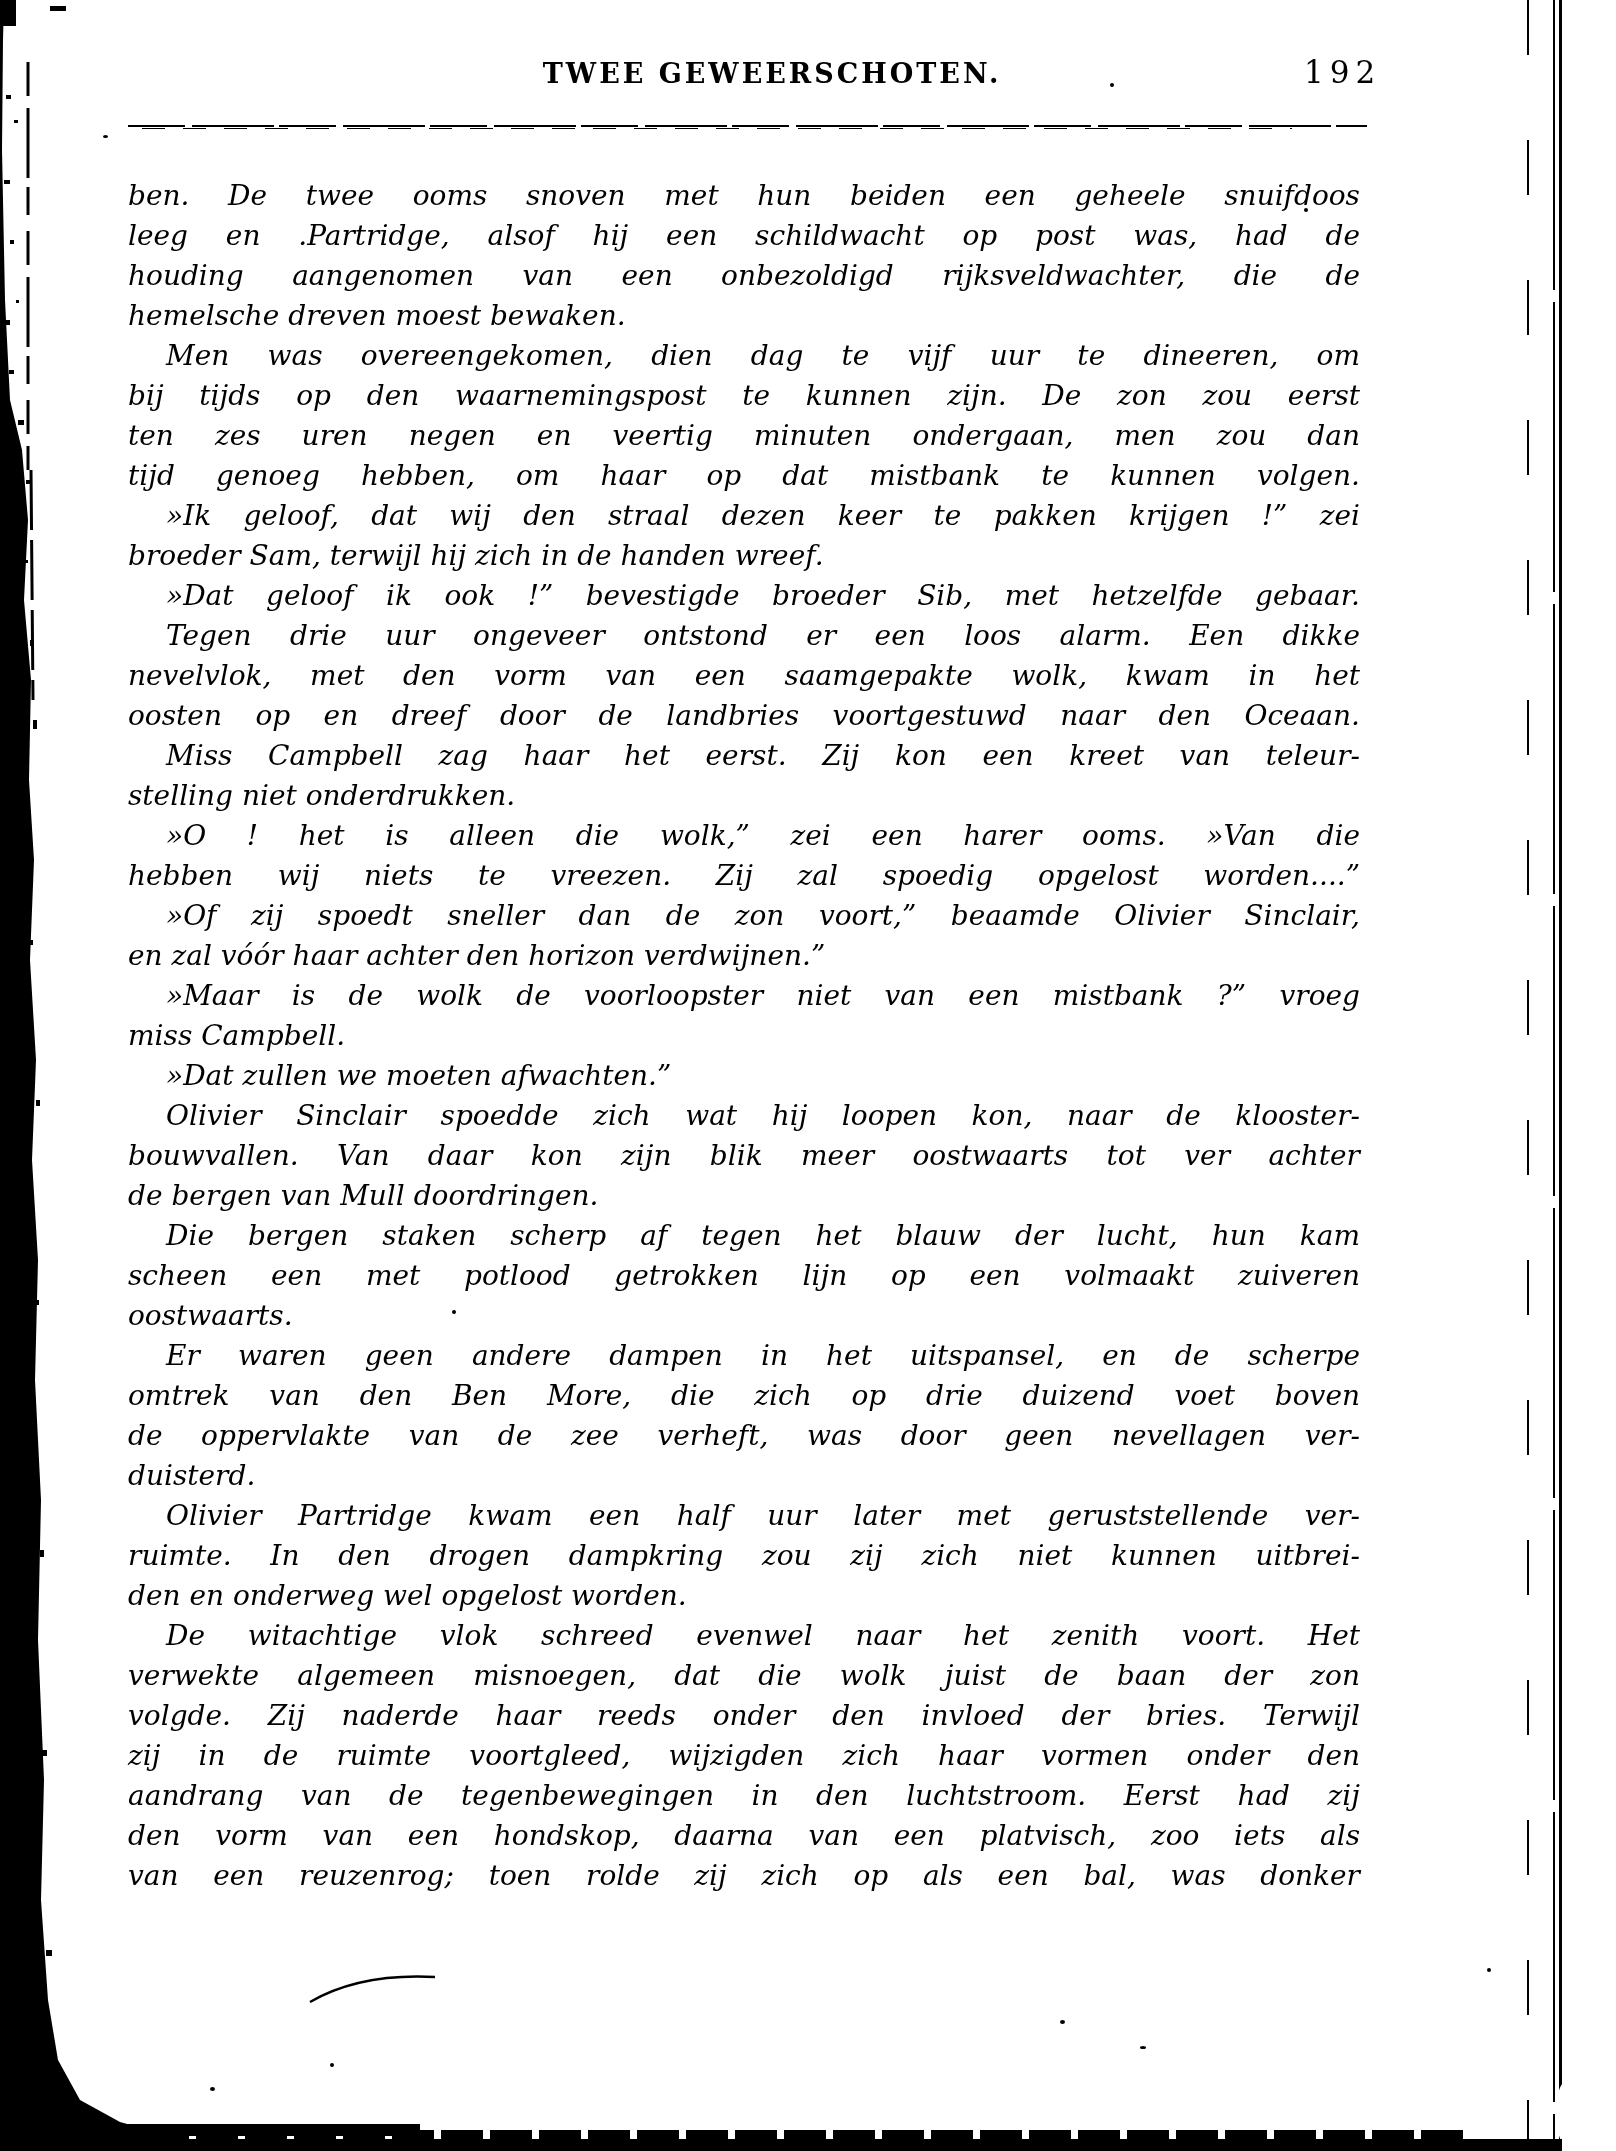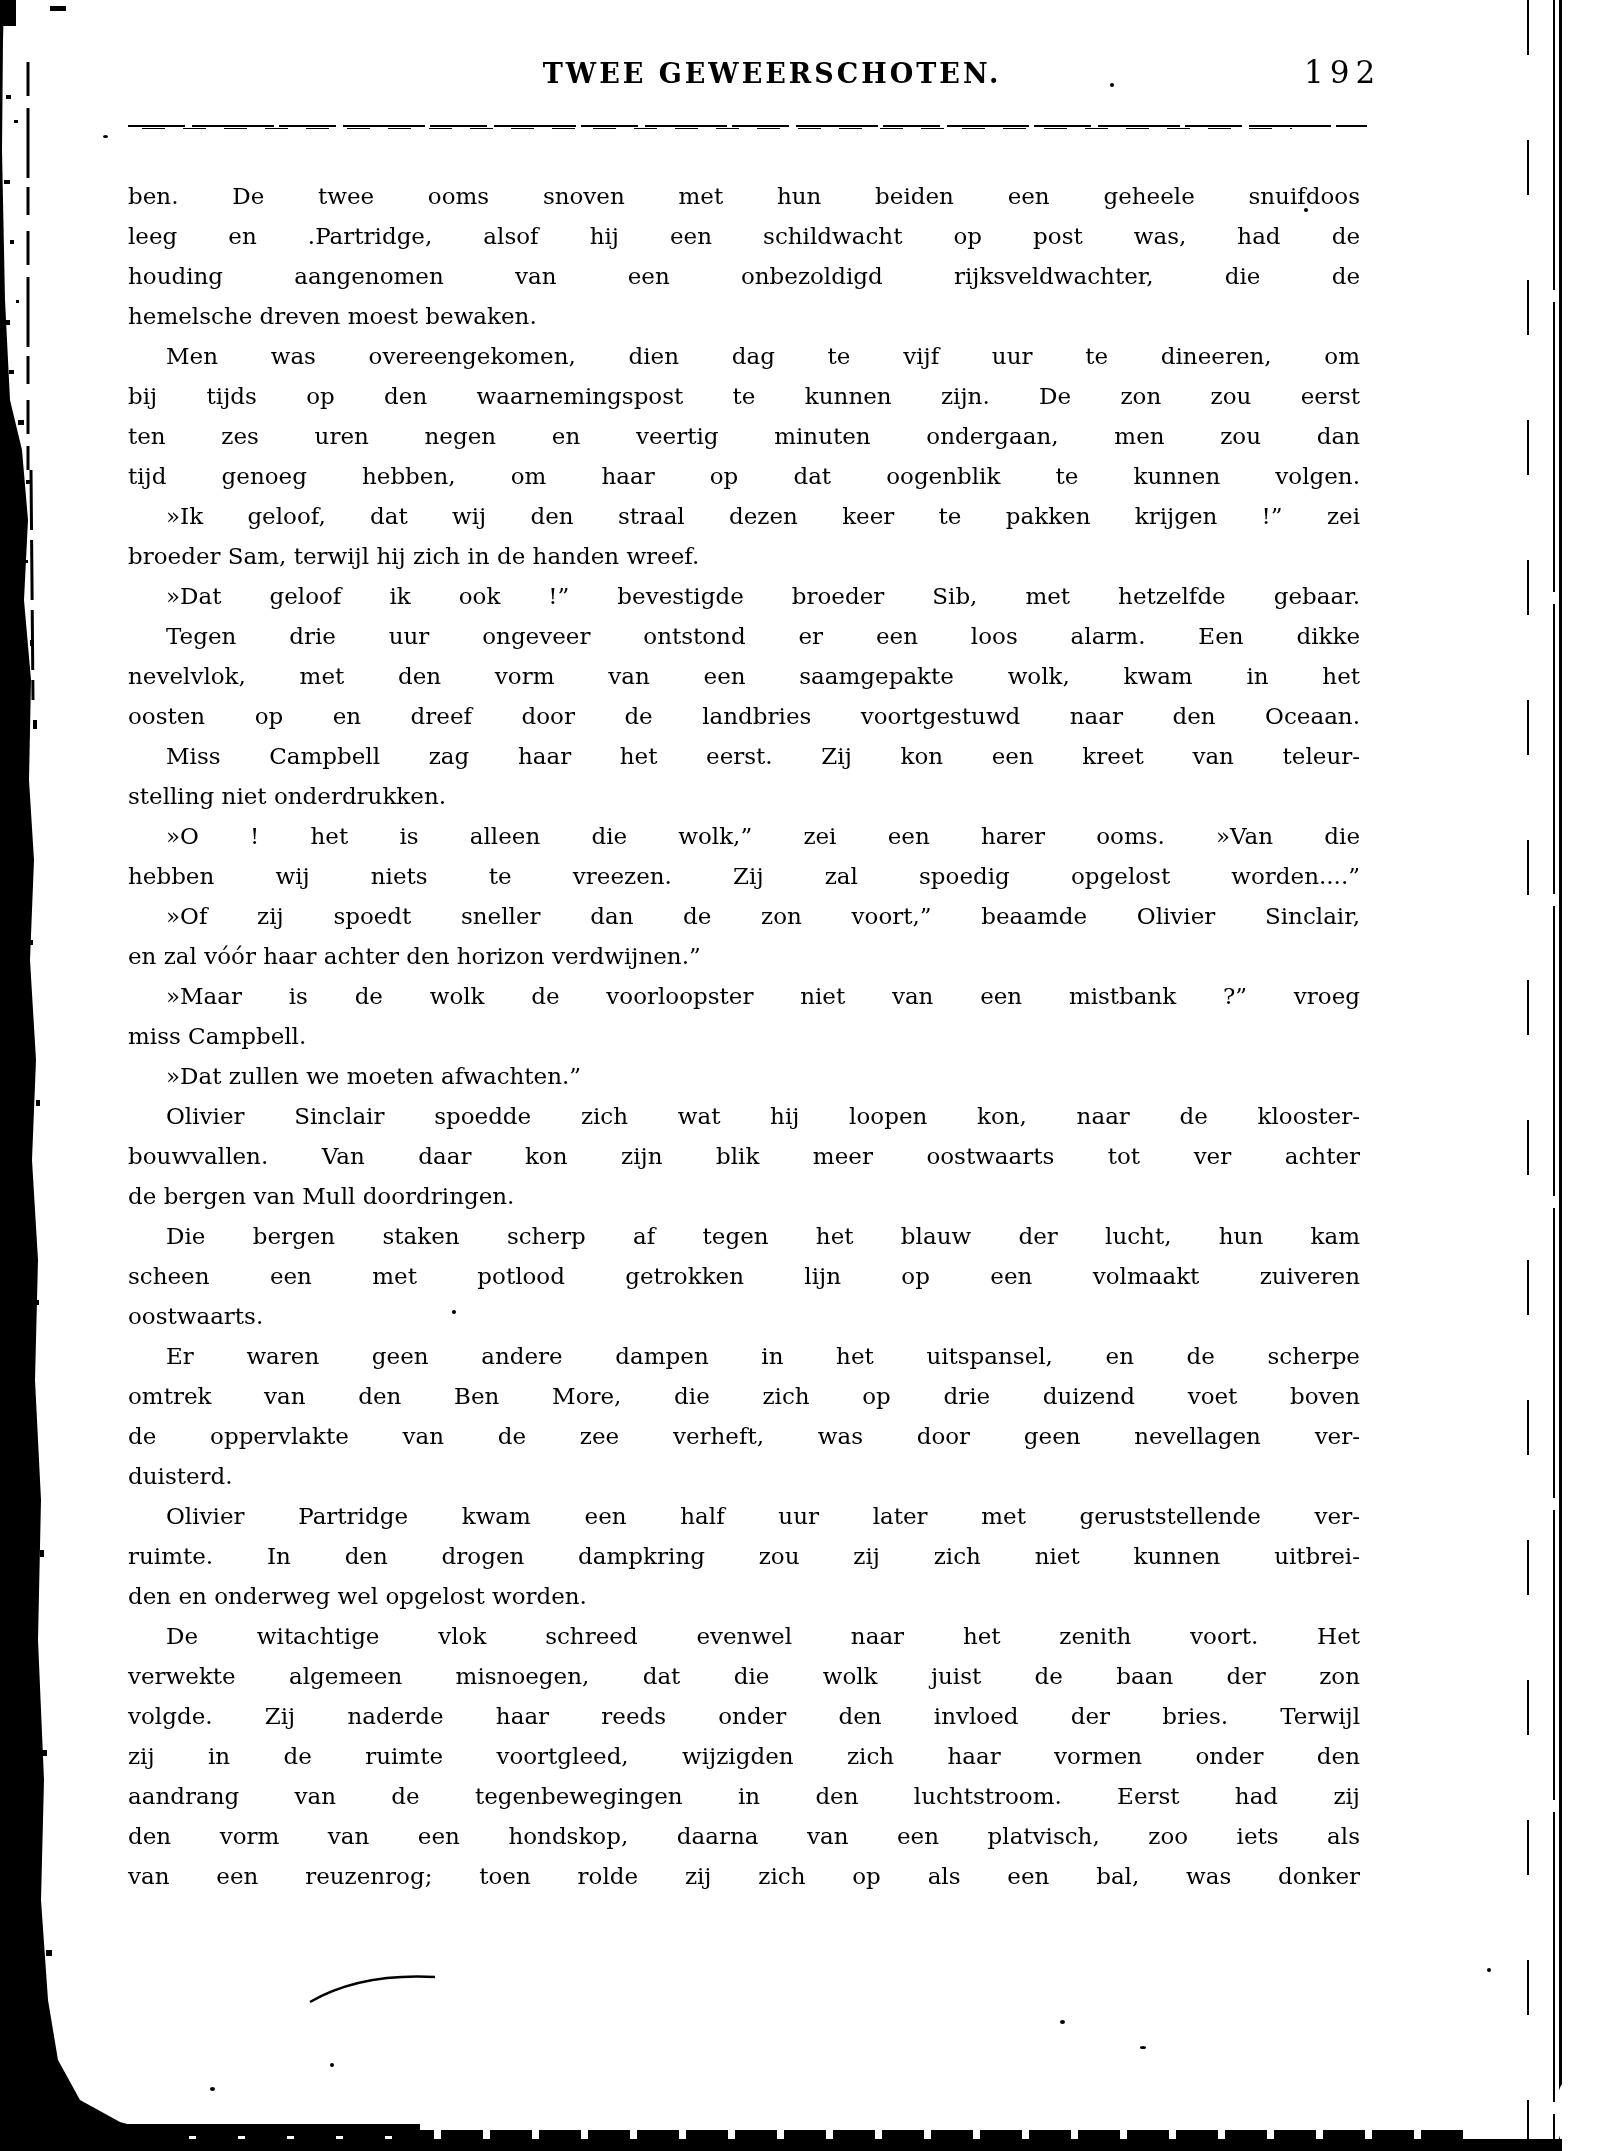--- a/index.html
+++ b/index.html
@@ -48,24 +48,25 @@
   }
   
   .textblock {
     position: absolute;
     top: 176px; left: 128px;
     width: 1232px;
   }
   .line {
     height: 40px;
     line-height: 40px;
-    font-size: 23px;
+    font-size: 28px;
     text-align: justify;
     text-align-last: left;
     white-space: nowrap;
+    font-style: italic;
   }
   .line.jl { text-align-last: justify; white-space: normal; }
   .line.ind { text-indent: 38px; }
   
   .bar { position: absolute; top: 0; height: 2151px; background: #000; }
   .bar.b1 { left: 1527px; width: 2px;
     background: repeating-linear-gradient(180deg, #000 0 55px, rgba(0,0,0,0) 55px 140px); }
   .bar.b2 { left: 1553px; width: 2px;
     background: repeating-linear-gradient(180deg, #000 0 290px, rgba(0,0,0,0) 290px 302px); }
   .bar.b3 { left: 1559px; width: 13px; }
@@ -100,21 +101,21 @@
   <div class="rule2"></div>
 
   <div class="textblock" id="textblock">
       <div class="line jl">ben. De twee ooms snoven met hun beiden een geheele snuifdoos</div>
       <div class="line jl">leeg en .Partridge, alsof hij een schildwacht op post was, had de</div>
       <div class="line jl">houding aangenomen van een onbezoldigd rijksveldwachter, die de</div>
       <div class="line">hemelsche dreven moest bewaken.</div>
       <div class="line jl ind">Men was overeengekomen, dien dag te vijf uur te dineeren, om</div>
       <div class="line jl">bij tijds op den waarnemingspost te kunnen zijn. De zon zou eerst</div>
       <div class="line jl">ten zes uren negen en veertig minuten ondergaan, men zou dan</div>
-      <div class="line jl">tijd genoeg hebben, om haar op dat oogenblik te kunnen volgen.</div>
+      <div class="line jl">tijd genoeg hebben, om haar op dat mistbank te kunnen volgen.</div>
       <div class="line jl ind">»Ik geloof, dat wij den straal dezen keer te pakken krijgen !” zei</div>
       <div class="line">broeder Sam, terwijl hij zich in de handen wreef.</div>
       <div class="line jl ind">»Dat geloof ik ook !” bevestigde broeder Sib, met hetzelfde gebaar.</div>
       <div class="line jl ind">Tegen drie uur ongeveer ontstond er een loos alarm. Een dikke</div>
       <div class="line jl">nevelvlok, met den vorm van een saamgepakte wolk, kwam in het</div>
       <div class="line jl">oosten op en dreef door de landbries voortgestuwd naar den Oceaan.</div>
       <div class="line jl ind">Miss Campbell zag haar het eerst. Zij kon een kreet van teleur-</div>
       <div class="line">stelling niet onderdrukken.</div>
       <div class="line jl ind">»O ! het is alleen die wolk,” zei een harer ooms. »Van die</div>
       <div class="line jl">hebben wij niets te vreezen. Zij zal spoedig opgelost worden....”</div>

